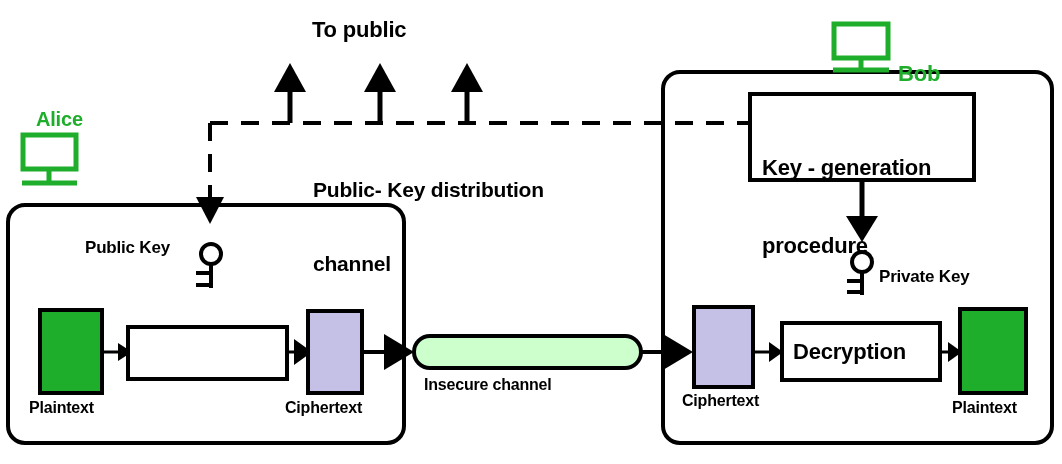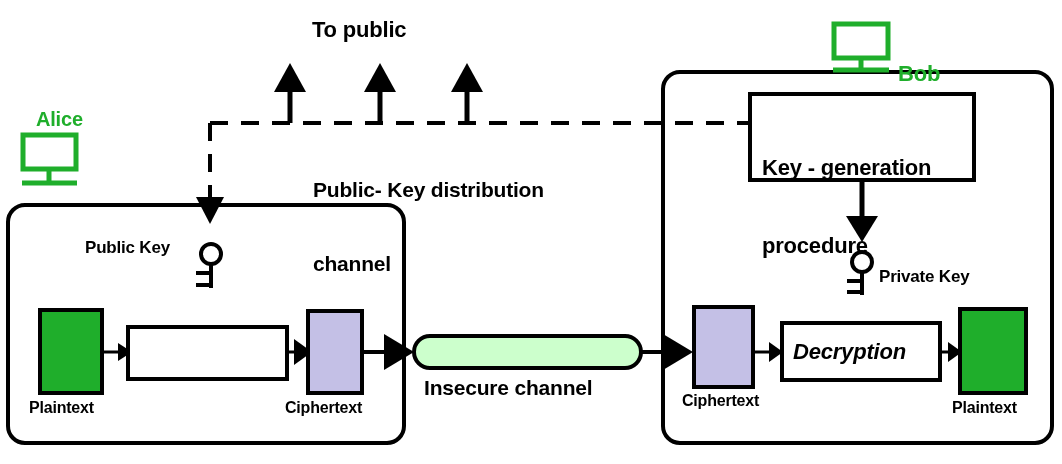--- a/index.html
+++ b/index.html
@@ -38,23 +38,23 @@
   }
   .t-topublic   { left: 312px; top: 17px;  font-size: 22px; }
   .t-alice      { left: 36px;  top: 108px; font-size: 20px; }
   .t-bob        { left: 898px; top: 29px;  font-size: 22px; margin-top: 32px; }
   .t-pkdist     { left: 313px; top: 128px; font-size: 21px; }
   .t-keygen     { left: 762px; top: 103px; font-size: 22px; }
   .t-publickey  { left: 85px;  top: 238px; font-size: 17px; }
   .t-privatekey { left: 879px; top: 267px; font-size: 17px; }
   .t-plaintext1 { left: 29px;  top: 399px; font-size: 16px; }
   .t-cipher1    { left: 285px; top: 399px; font-size: 16px; }
-  .t-insecure   { left: 424px; top: 376px; font-size: 21px; }
+  .t-insecure   { left: 424px; top: 376px; font-size: 16px; }
   .t-cipher2    { left: 682px; top: 392px; font-size: 16px; }
-  .t-decryption { left: 793px; top: 339px; font-size: 22px; font-style: italic; }
+  .t-decryption { left: 793px; top: 339px; font-size: 22px; }
   .t-plaintext2 { left: 952px; top: 399px; font-size: 16px; }
 </style>
 </head>
 <body>
 
 <div id="canvas">
 
   <svg id="diagram-svg" viewBox="0 0 1062 464">
 
     <defs>

